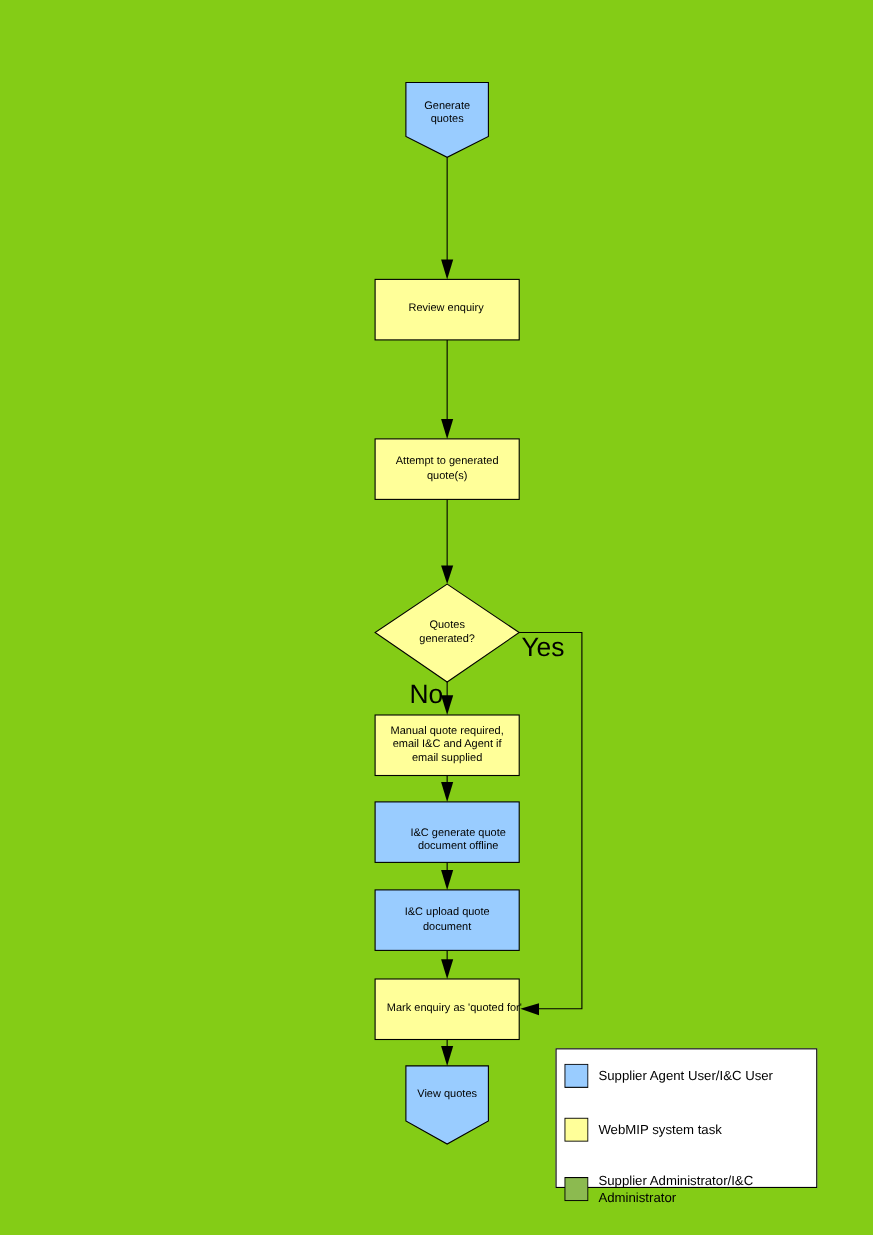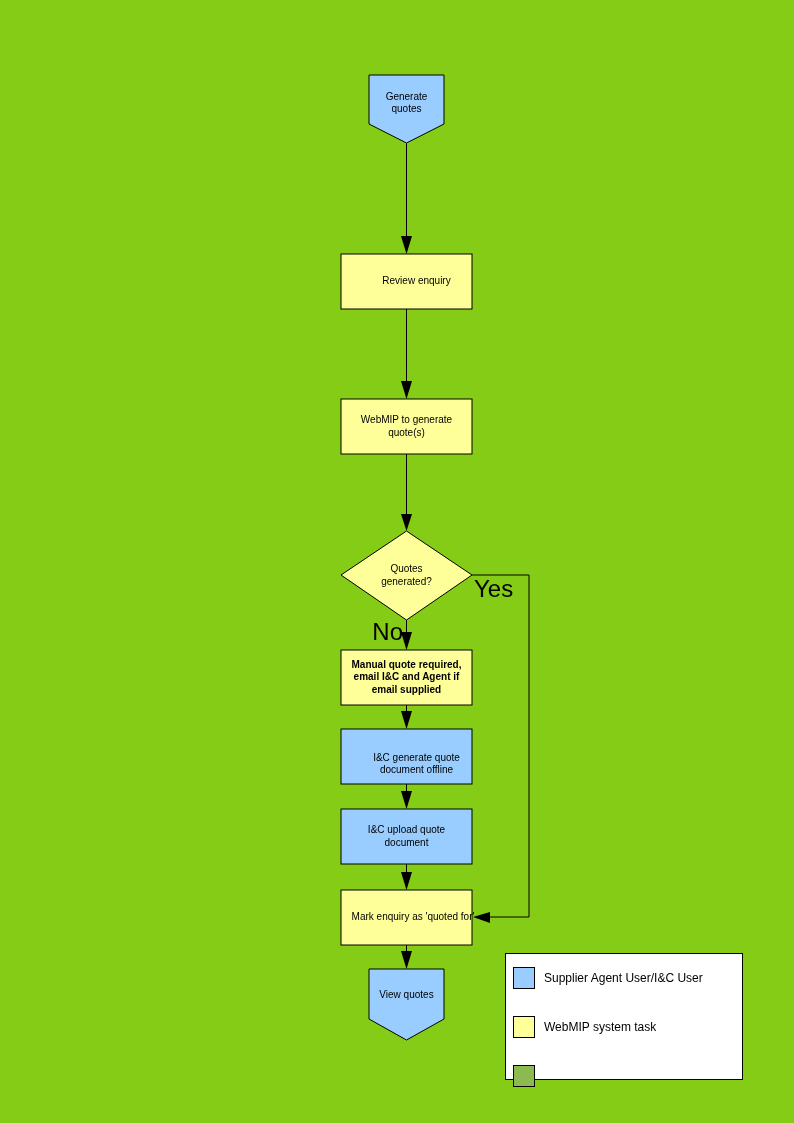--- a/index.html
+++ b/index.html
@@ -105,34 +105,34 @@
     <line x1="406.5" y1="945" x2="406.5" y2="953" stroke="#000" stroke-width="1"></line>
     <polygon points="401,951 412,951 406.5,969" fill="#000"></polygon>
 
     <polygon points="369,969 444,969 444,1019 406.5,1040 369,1019" stroke="#000" stroke-width="1" fill="#99CCFF"></polygon>
   </svg>
 
   <div class="node-label" style="left:369px; top:78px; width:75px; height:50px;">
     <span style="max-width:56px;">Generate quotes</span>
   </div>
 
-  <div class="node-label" style="left:341px; top:254px; width:129px; height:55px;margin-left:11px;">
+  <div class="node-label" style="left:341px; top:254px; width:129px; height:55px;">
     <span>Review enquiry</span>
   </div>
 
   <div class="node-label" style="left:341px; top:399px; width:131px; height:55px;">
-    <span style="max-width:100px;">WebMIP to generate quote(s)</span>
+    <span style="max-width:100px;">Attempt to generated quote(s)</span>
   </div>
 
   <div class="node-label" style="left:341px; top:531px; width:131px; height:89px;">
     <span style="max-width:62px;">Quotes generated?</span>
   </div>
 
   <div class="node-label" style="left:341px; top:650px; width:131px; height:55px;">
-    <span style="max-width:118px;font-weight:bold;">Manual quote required, email I&amp;C and Agent if email supplied</span>
+    <span style="max-width:118px;">Manual quote required, email I&amp;C and Agent if email supplied</span>
   </div>
 
   <div class="node-label" style="left:341px; top:729px; width:131px; height:70px;margin-left:10px;">
     <span style="max-width:95px;">I&amp;C generate quote document offline</span>
   </div>
 
   <div class="node-label" style="left:341px; top:809px; width:131px; height:55px;">
     <span style="max-width:85px;">I&amp;C upload quote document</span>
   </div>
 
@@ -158,16 +158,17 @@
     <div class="legend-row">
       <svg class="legend-swatch" width="22" height="22">
         <rect x="0.5" y="0.5" width="21" height="21" stroke="#000" stroke-width="1" fill="#FFFF99"></rect>
       </svg>
       <div class="legend-label">WebMIP system task</div>
     </div>
     <div class="legend-row">
       <svg class="legend-swatch" width="22" height="22">
         <rect x="0.5" y="0.5" width="21" height="21" stroke="#000" stroke-width="1" fill="#8CBA50"></rect>
       </svg>
+      <div class="legend-label">Supplier Administrator/I&amp;C Administrator</div>
     </div>
   </div>
 
 </div>
 
 </body></html>

